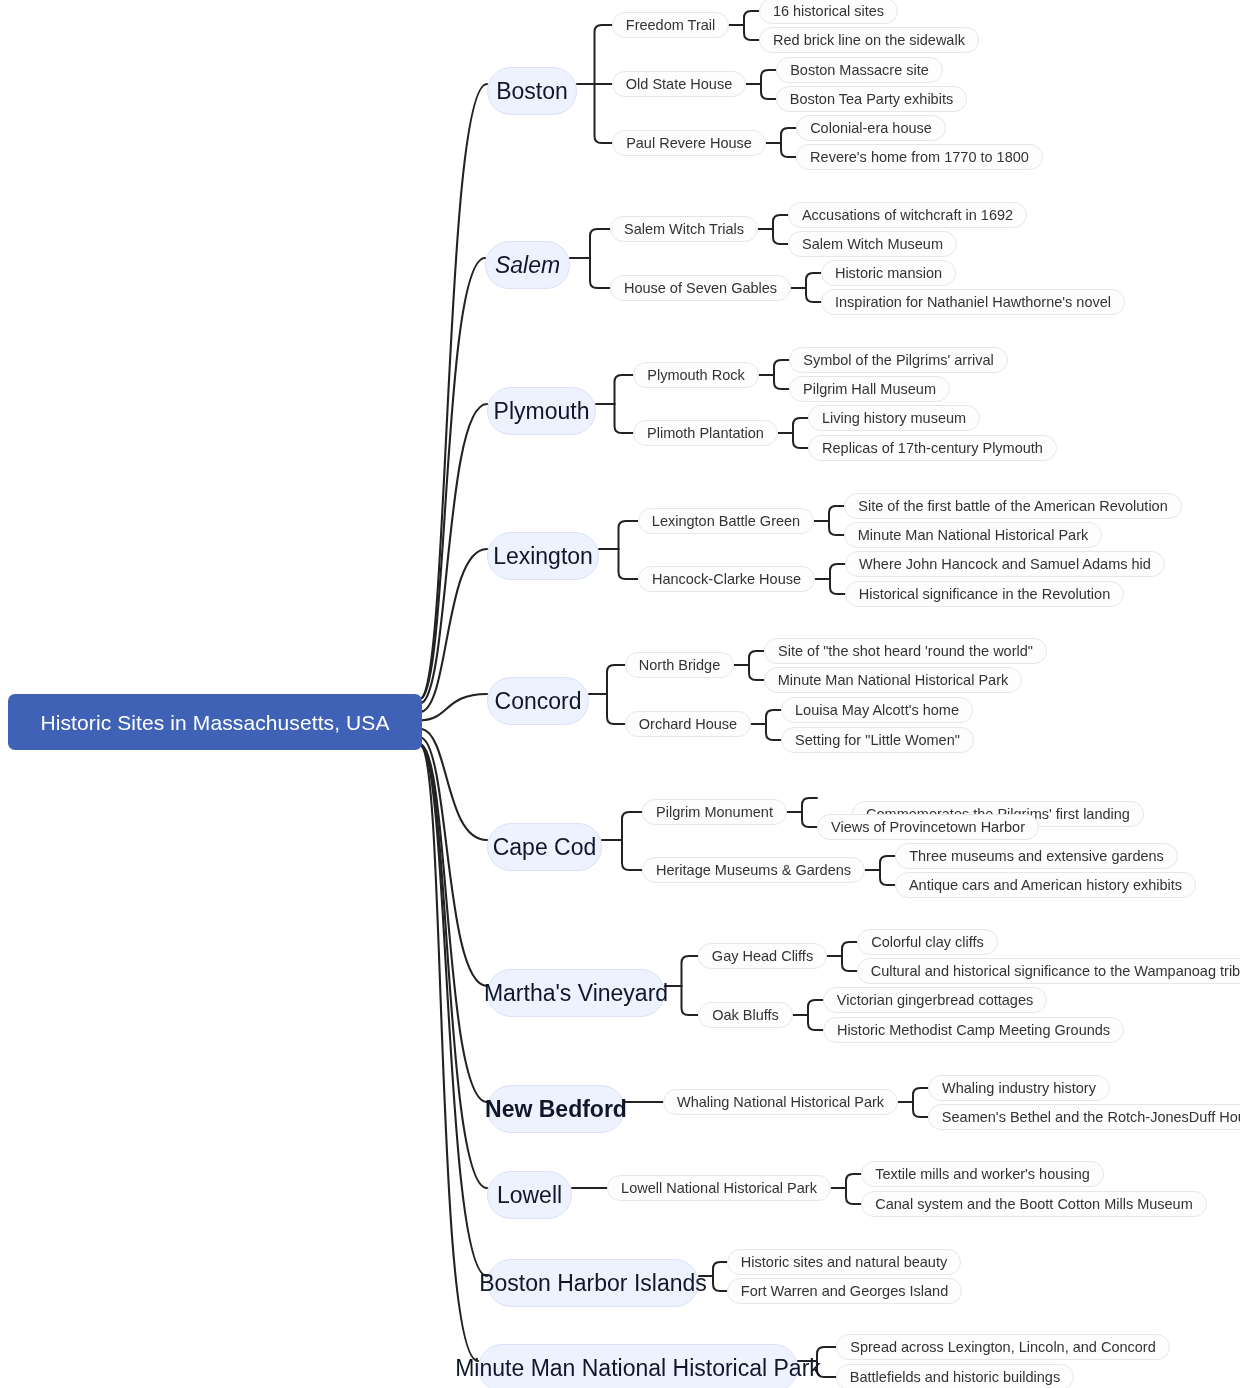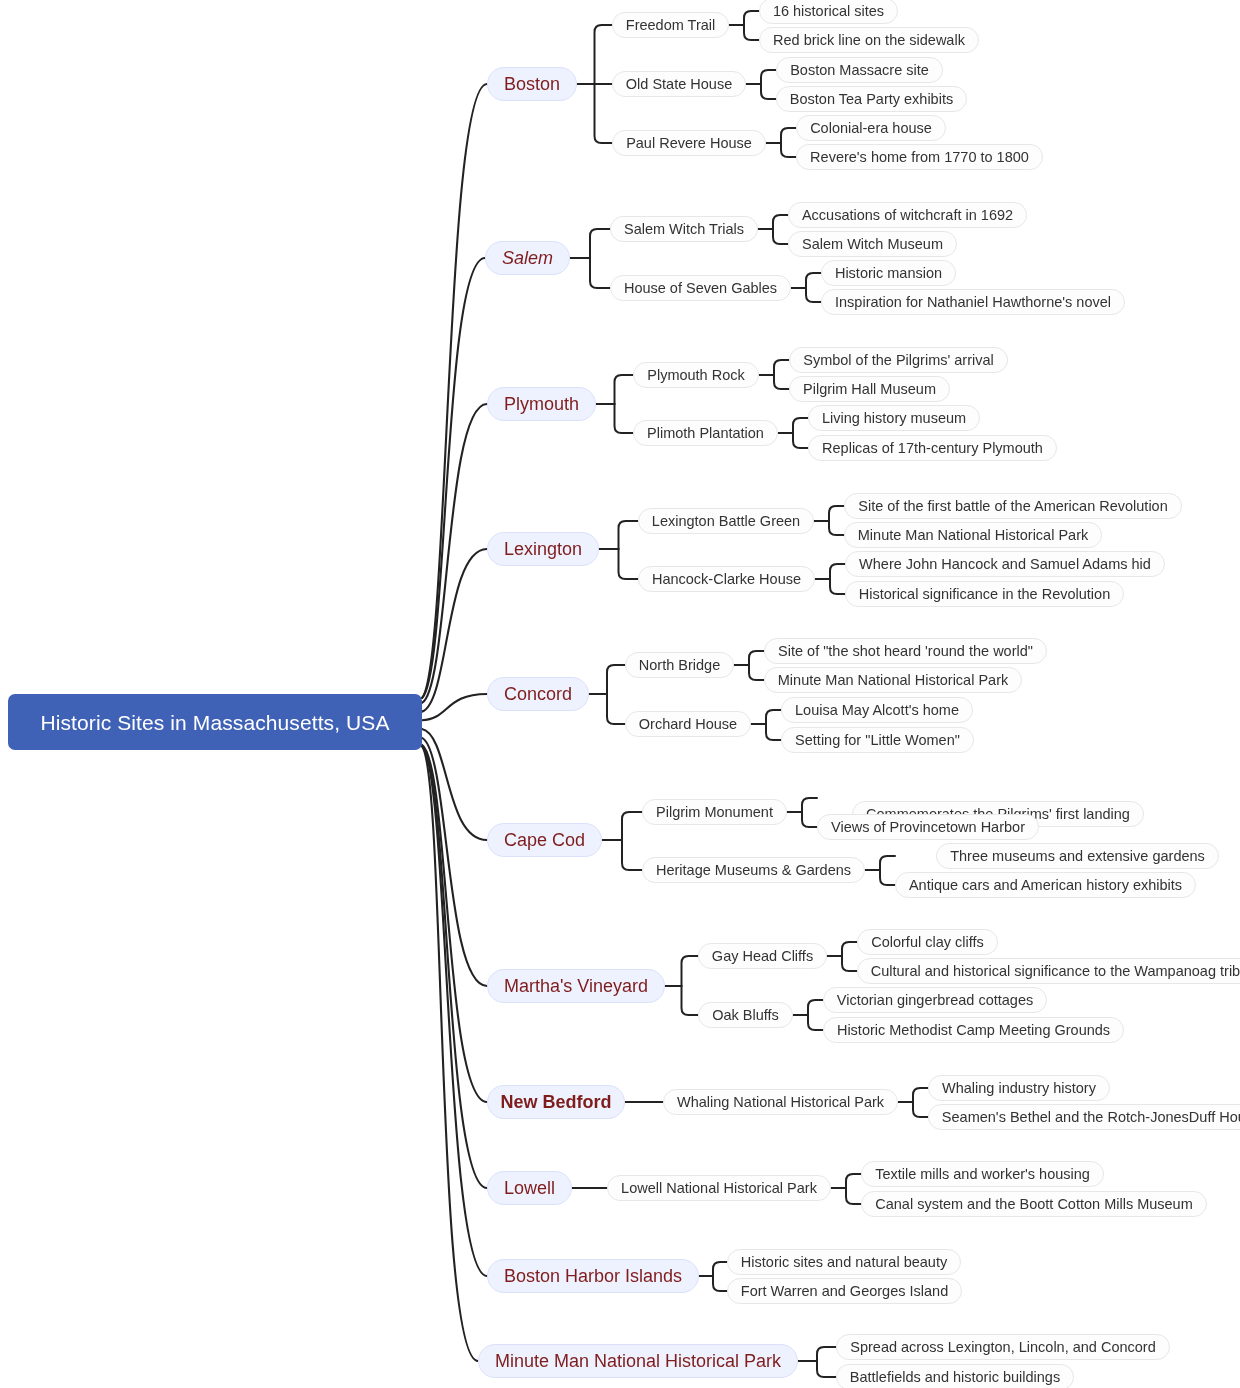--- a/index.html
+++ b/index.html
@@ -37,25 +37,25 @@
     color: #ffffff;
     border-radius: 7px;
     font-size: 21px;
     padding: 0 16px;
     height: 56px;
     letter-spacing: 0.1px;
   }
   .node-l1 {
     background: #eef1fe;
     border: 1px solid #dbe1fb;
-    color: #7f1d1d;
+    color: #0f172a;
     border-radius: 999px;
-    font-size: 18px;
+    font-size: 23px;
     padding: 0 16px;
-    height: 34px;
+    height: 48px;
   }
   .node-l2 {
     background: #fdfdfd;
     border: 1px solid #e7e7e7;
     color: #333333;
     border-radius: 999px;
     font-size: 14.5px;
     padding: 0 13px;
     height: 26px;
   }
@@ -205,21 +205,21 @@
       <div class="node node-l3" style="left: 764px; top: 638px; width: 283px;">Site of "the shot heard 'round the world"</div>
       <div class="node node-l3" style="left: 764px; top: 667px; width: 258px;">Minute Man National Historical Park</div>
       <div class="node node-l2" style="left: 625px; top: 711px; width: 126px;">Orchard House</div>
       <div class="node node-l3" style="left: 781px; top: 697px; width: 192px;">Louisa May Alcott's home</div>
       <div class="node node-l3" style="left: 781px; top: 727px; width: 193px;">Setting for "Little Women"</div>
       <div class="node node-l1" style="left: 487px; top: 823px; width: 115px;">Cape Cod</div>
       <div class="node node-l2" style="left: 642px; top: 799px; width: 145px;">Pilgrim Monument</div>
       <div class="node node-l3" style="left: 852px; top: 785px; width: 292px; margin-top: 16px;">Commemorates the Pilgrims' first landing</div>
       <div class="node node-l3" style="left: 817px; top: 814px; width: 222px;">Views of Provincetown Harbor</div>
       <div class="node node-l2" style="left: 642px; top: 857px; width: 223px;">Heritage Museums &amp; Gardens</div>
-      <div class="node node-l3" style="left: 936px; top: 843px; width: 283px; text-align: center;">Three museums and extensive gardens</div>
+      <div class="node node-l3" style="left: 895px; top: 843px; width: 283px; text-align: center;">Three museums and extensive gardens</div>
       <div class="node node-l3" style="left: 895px; top: 872px; width: 301px;">Antique cars and American history exhibits</div>
       <div class="node node-l1" style="left: 487px; top: 969px; width: 178px;">Martha's Vineyard</div>
       <div class="node node-l2" style="left: 698px; top: 943px; width: 129px;">Gay Head Cliffs</div>
       <div class="node node-l3" style="left: 857px; top: 929px; width: 141px;">Colorful clay cliffs</div>
       <div class="node node-l3" style="left: 857px; top: 958px; width: 405px;">Cultural and historical significance to the Wampanoag tribe</div>
       <div class="node node-l2" style="left: 698px; top: 1002px; width: 95px;">Oak Bluffs</div>
       <div class="node node-l3" style="left: 823px; top: 987px; width: 224px;">Victorian gingerbread cottages</div>
       <div class="node node-l3" style="left: 823px; top: 1017px; width: 301px;">Historic Methodist Camp Meeting Grounds</div>
       <div class="node node-l1" style="left: 487px; top: 1085px; width: 138px; font-weight: bold;">New Bedford</div>
       <div class="node node-l2" style="left: 663px; top: 1089px; width: 235px;">Whaling National Historical Park</div>

